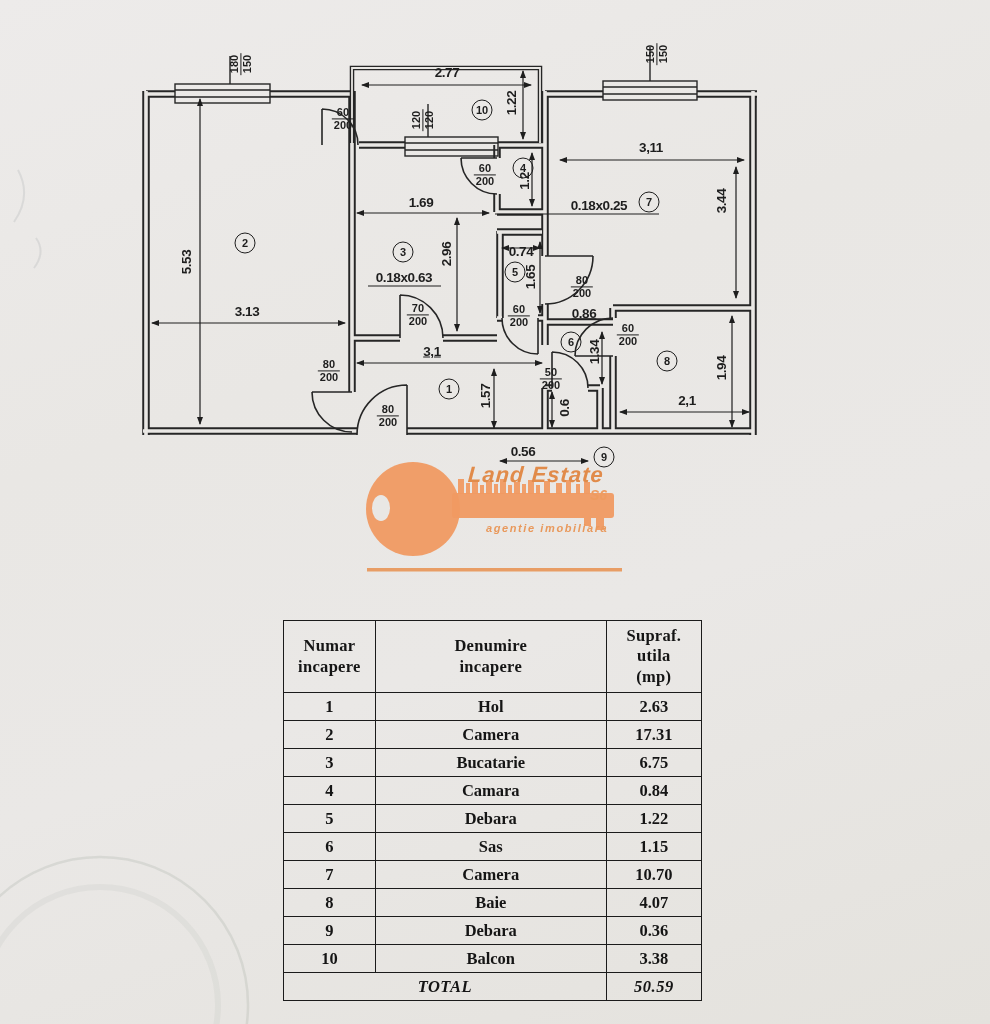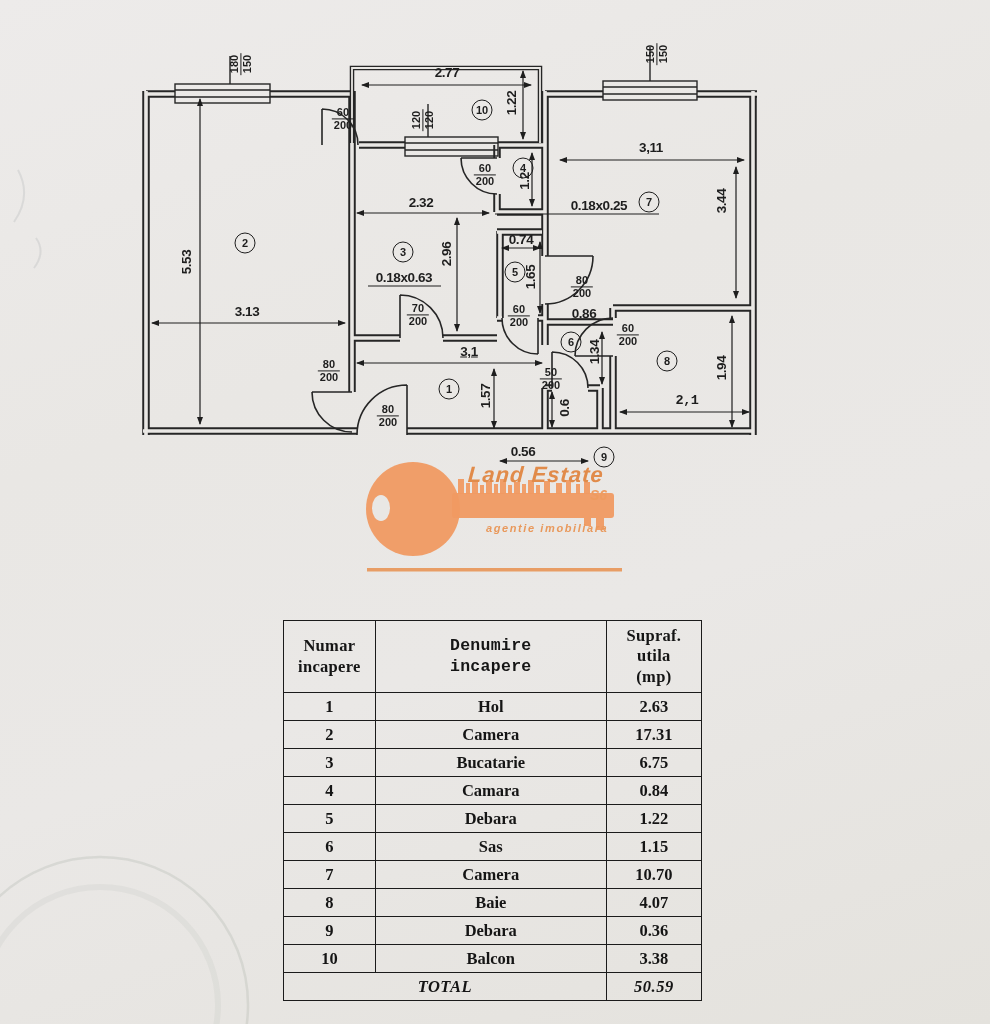--- a/index.html
+++ b/index.html
@@ -27,21 +27,21 @@
     font-size:11px;letter-spacing:1.6px;color:#e9995c;}
   .title{position:absolute;left:283px;top:580px;width:419px;text-align:center;
     font-family:"Liberation Serif","DejaVu Serif",serif;font-weight:700;font-size:22px;
     letter-spacing:1.5px;color:#1b1b1b;}
   .recap{position:absolute;left:283px;top:620px;width:419px;border-collapse:collapse;
     font-family:"Liberation Serif","DejaVu Serif",serif;color:#151515;}
   .recap th,.recap td{border:1.6px solid #1b1b1b;}
   .recap th{font-weight:700;font-size:16.5px;white-space:pre-line;line-height:1.25;
     height:69px;vertical-align:middle;text-align:center;letter-spacing:0.3px;}
   .recap td{height:27px;font-weight:700;font-size:16.5px;text-align:center;padding:0 2px;}
-  .recap .c1{width:90px;margin-top:31px;} .recap .c2{width:235px;font-family:Liberation Mono, monospace;} .recap .c3{width:94px;}
+  .recap .c1{width:90px;margin-top:31px;} .recap .c2{width:235px;} .recap .c3{width:94px;}
   .recap tr.totalrow td{font-style:italic;letter-spacing:0.5px;}
 </style>
 </head>
 <body>
 
 <div class="page">
 
   <svg class="plan-svg" viewBox="0 0 990 1024">
     <defs>
       <marker id="ah" markerWidth="9" markerHeight="8" refX="7" refY="3" orient="auto-start-reverse" markerUnits="userSpaceOnUse">
@@ -161,32 +161,32 @@
     </g>
   </svg>
 
   <div id="plan-labels">
       <div class="dim-label rot" style="left: 186px; top: 262px;">5.53</div>
       <div class="dim-label" style="left: 247px; top: 311px;">3.13</div>
       <div class="dim-label" style="left: 447px; top: 72px;">2.77</div>
       <div class="dim-label rot" style="left: 511px; top: 103px;">1.22</div>
       <div class="dim-label" style="left: 651px; top: 147px;">3,11</div>
       <div class="dim-label rot" style="left: 721px; top: 201px;">3.44</div>
-      <div class="dim-label" style="left: 421px; top: 202px;">2.32</div>
+      <div class="dim-label" style="left: 421px; top: 202px;">1.69</div>
       <div class="dim-label rot" style="left: 446px; top: 254px;">2.96</div>
       <div class="dim-label" style="left: 599px; top: 205px;">0.18x0.25</div>
       <div class="dim-label" style="left: 404px; top: 277px;">0.18x0.63</div>
-      <div class="dim-label" style="left: 521px; top: 239px;">0.74</div>
+      <div class="dim-label" style="left: 521px; top: 251px;">0.74</div>
       <div class="dim-label rot" style="left: 530px; top: 277px;">1.65</div>
       <div class="dim-label rot" style="left: 524px; top: 181px;">1.2</div>
       <div class="dim-label" style="left: 584px; top: 313px; text-decoration: underline;">0.86</div>
       <div class="dim-label rot" style="left: 594px; top: 352px;">1.34</div>
-      <div class="dim-label" style="left: 469px; top: 351px; text-decoration: underline;">3,1</div>
+      <div class="dim-label" style="left: 432px; top: 351px; text-decoration: underline;">3,1</div>
       <div class="dim-label rot" style="left: 485px; top: 396px;">1.57</div>
-      <div class="dim-label" style="left: 687px; top: 400px; font-family: Liberation Mono, monospace;">2,1</div>
+      <div class="dim-label" style="left: 687px; top: 400px;">2,1</div>
       <div class="dim-label rot" style="left: 721px; top: 368px;">1.94</div>
       <div class="dim-label rot" style="left: 564px; top: 408px;">0.6</div>
       <div class="dim-label" style="left: 523px; top: 451px;">0.56</div>
       <div class="frac" style="left: 343px; top: 119px;">
         <span class="t">60</span>
         <span class="b">200</span>
       </div>
       <div class="frac" style="left: 485px; top: 175px;">
         <span class="t">60</span>
         <span class="b">200</span>

